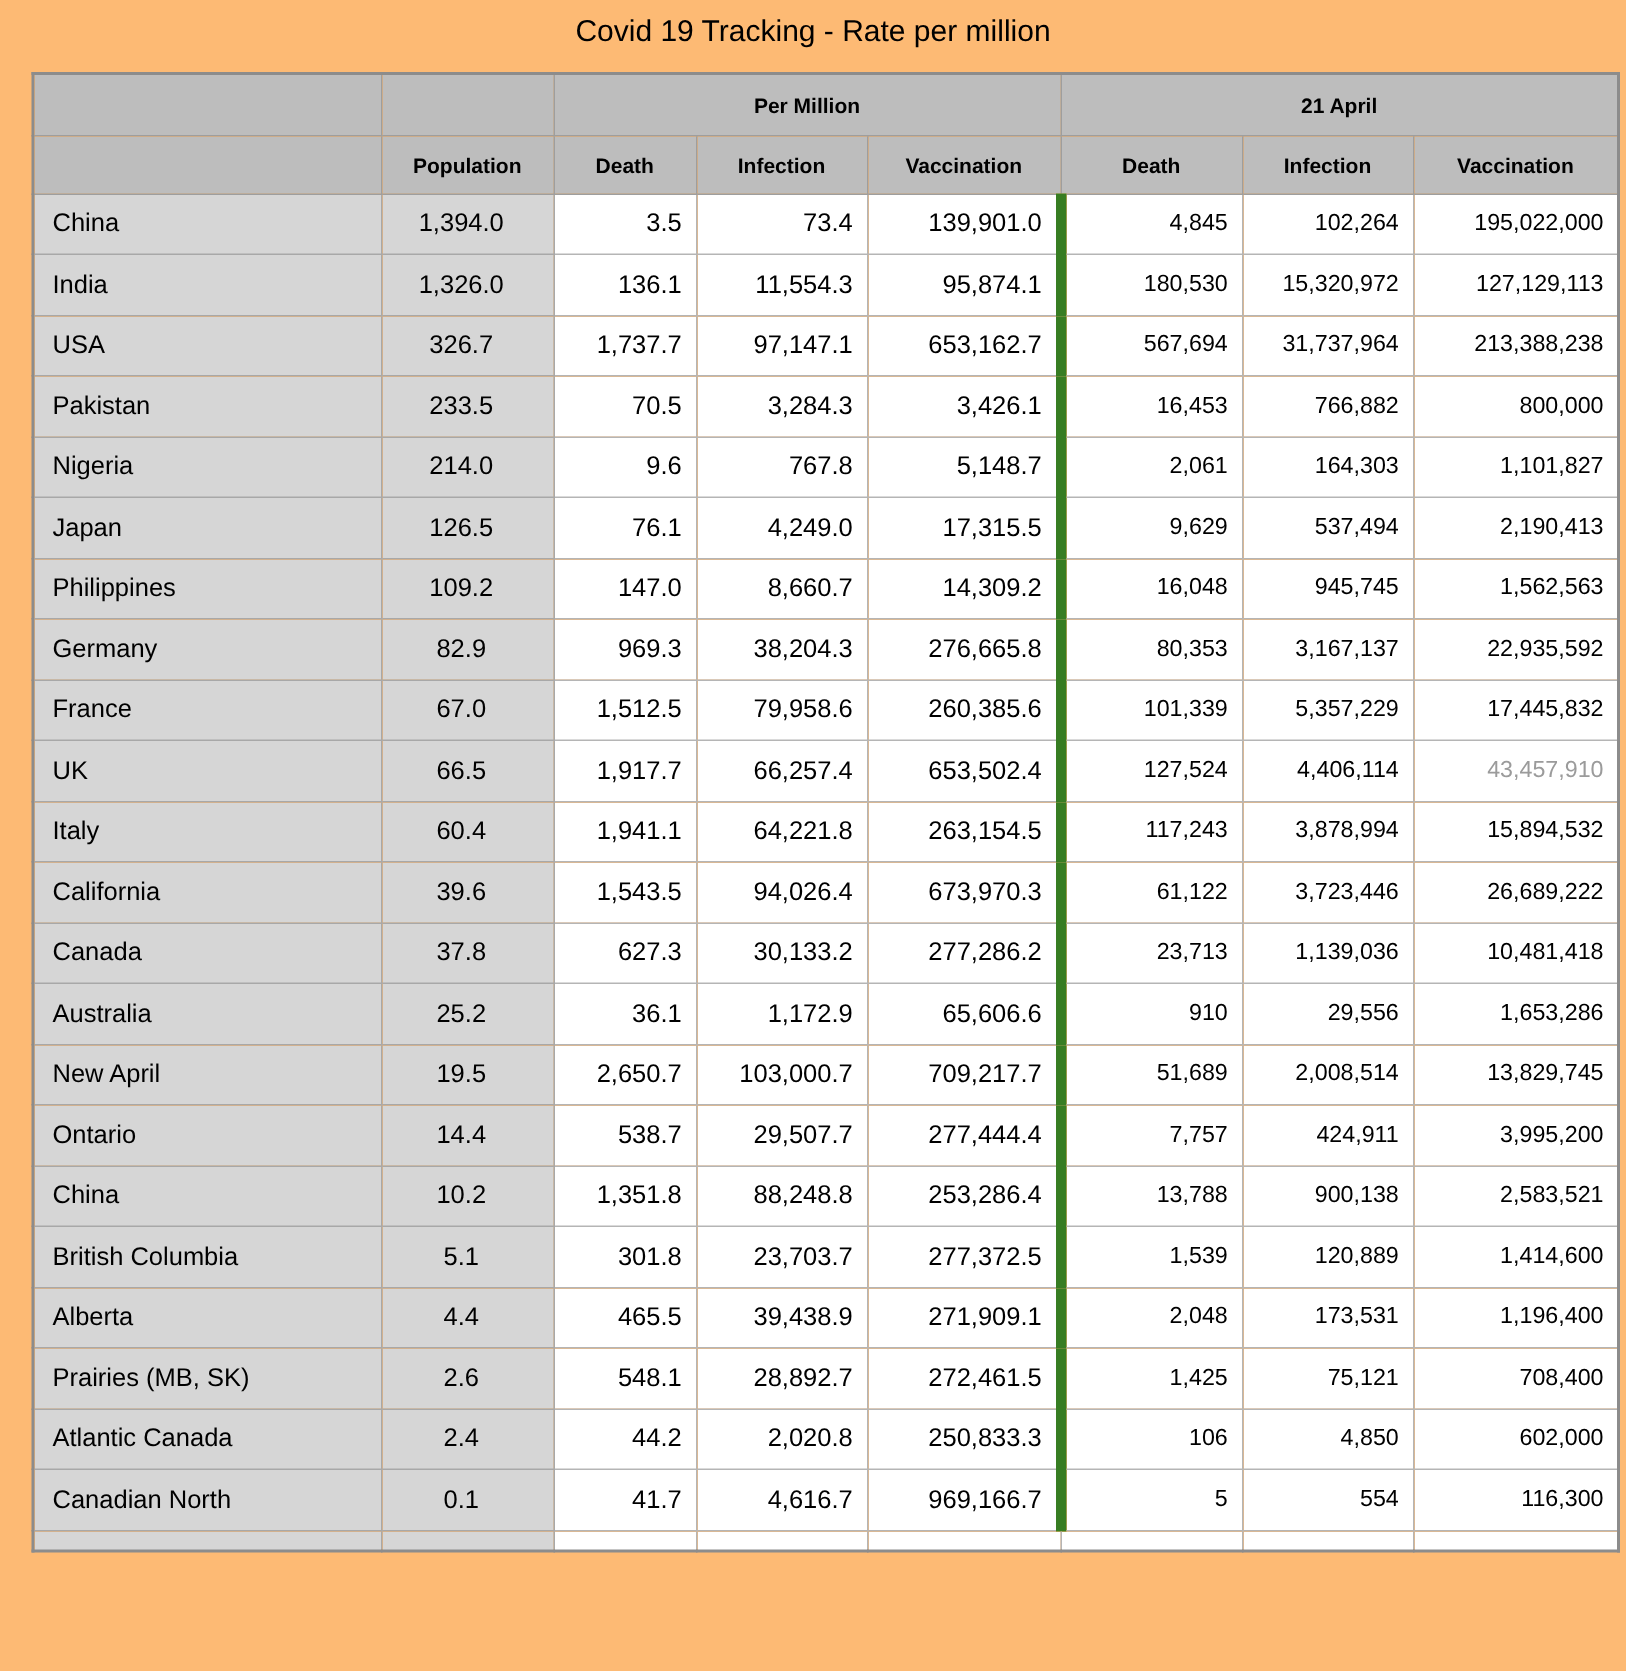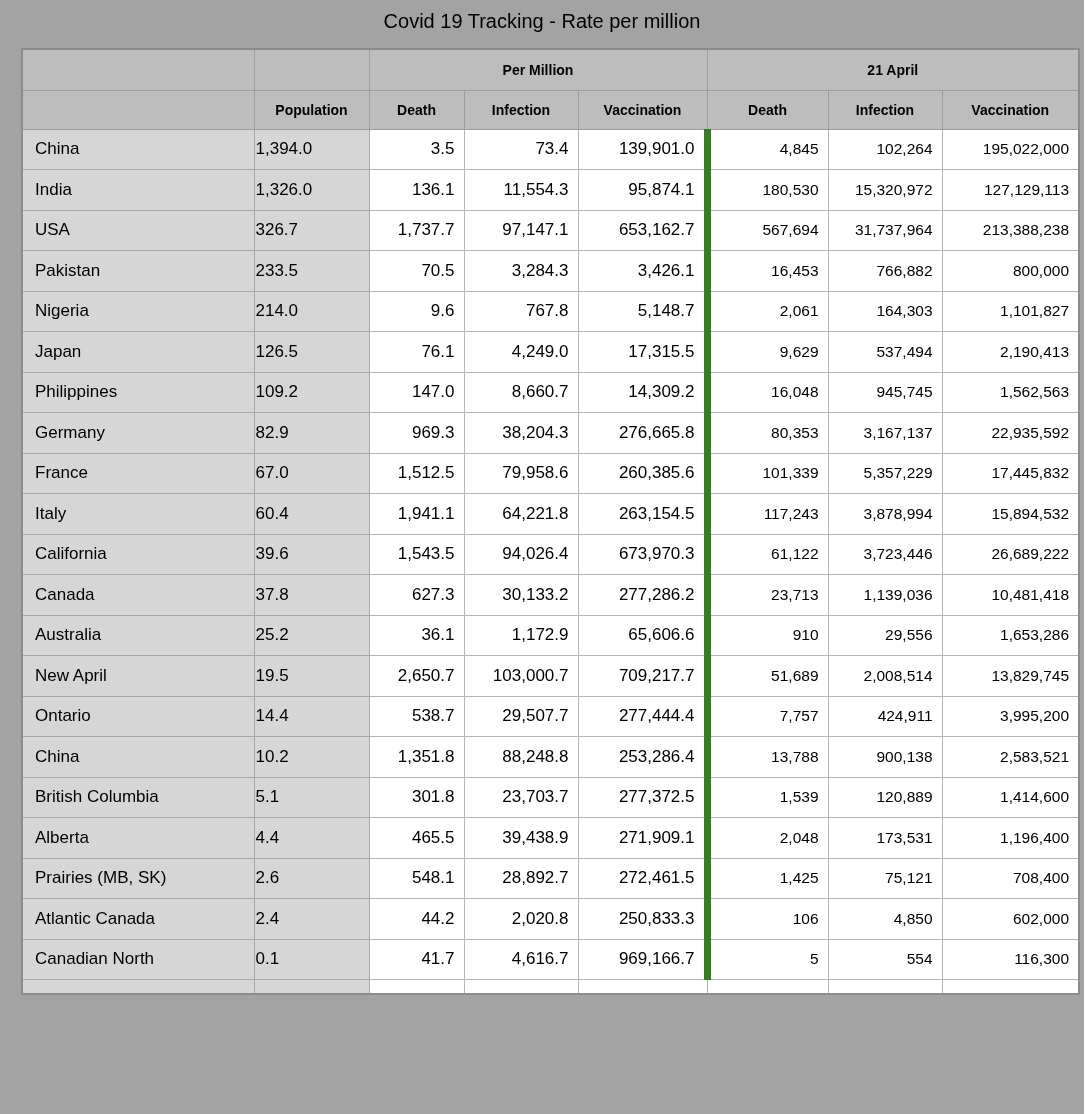--- a/index.html
+++ b/index.html
@@ -1,21 +1,21 @@
 <!DOCTYPE html>
 <html><head>
 <meta charset="utf-8">
 <style>
   html, body { margin: 0; padding: 0; background: #ffffff; }
   .page {
     position: relative;
     width: 1084px;
     height: 1114px;
     overflow: hidden;
-    background: #a3a3a3;
+    background: #fdba74;
     font-family: "Liberation Sans", "DejaVu Sans", sans-serif;
     color: #000000;
   }
   .title {
     padding-top: 9px;
     font-size: 20px;
     line-height: 24px;
     text-align: center;
     color: #000000;
   }
@@ -44,21 +44,21 @@
     font-size: 17px;
     background: #ffffff;
   }
   td.cell-name {
     text-align: left;
     padding-left: 12px;
     background: var(--label-bg, #d6d6d6);
     border-color: #a8a8a8;
   }
   td.cell-pop {
-    text-align: left;
+    text-align: center;
     padding-right: 9px;
     background: var(--label-bg, #d6d6d6);
     border-color: #a8a8a8;
   }
   td.cell-pm {
     text-align: right;
     padding-right: 9px;
   }
   td.cell-apr {
     text-align: right;
@@ -191,20 +191,30 @@
           <td class="cell-name">France</td>
           <td class="cell-pop">67.0</td>
           <td class="cell-pm">1,512.5</td>
           <td class="cell-pm">79,958.6</td>
           <td class="cell-pm">260,385.6</td>
           <td class="cell-apr apr-first">101,339</td>
           <td class="cell-apr">5,357,229</td>
           <td class="cell-apr">17,445,832</td>
         </tr>
         <tr>
+          <td class="cell-name">UK</td>
+          <td class="cell-pop">66.5</td>
+          <td class="cell-pm">1,917.7</td>
+          <td class="cell-pm">66,257.4</td>
+          <td class="cell-pm">653,502.4</td>
+          <td class="cell-apr apr-first">127,524</td>
+          <td class="cell-apr">4,406,114</td>
+          <td class="cell-apr muted">43,457,910</td>
+        </tr>
+        <tr>
           <td class="cell-name">Italy</td>
           <td class="cell-pop">60.4</td>
           <td class="cell-pm">1,941.1</td>
           <td class="cell-pm">64,221.8</td>
           <td class="cell-pm">263,154.5</td>
           <td class="cell-apr apr-first">117,243</td>
           <td class="cell-apr">3,878,994</td>
           <td class="cell-apr">15,894,532</td>
         </tr>
         <tr>

